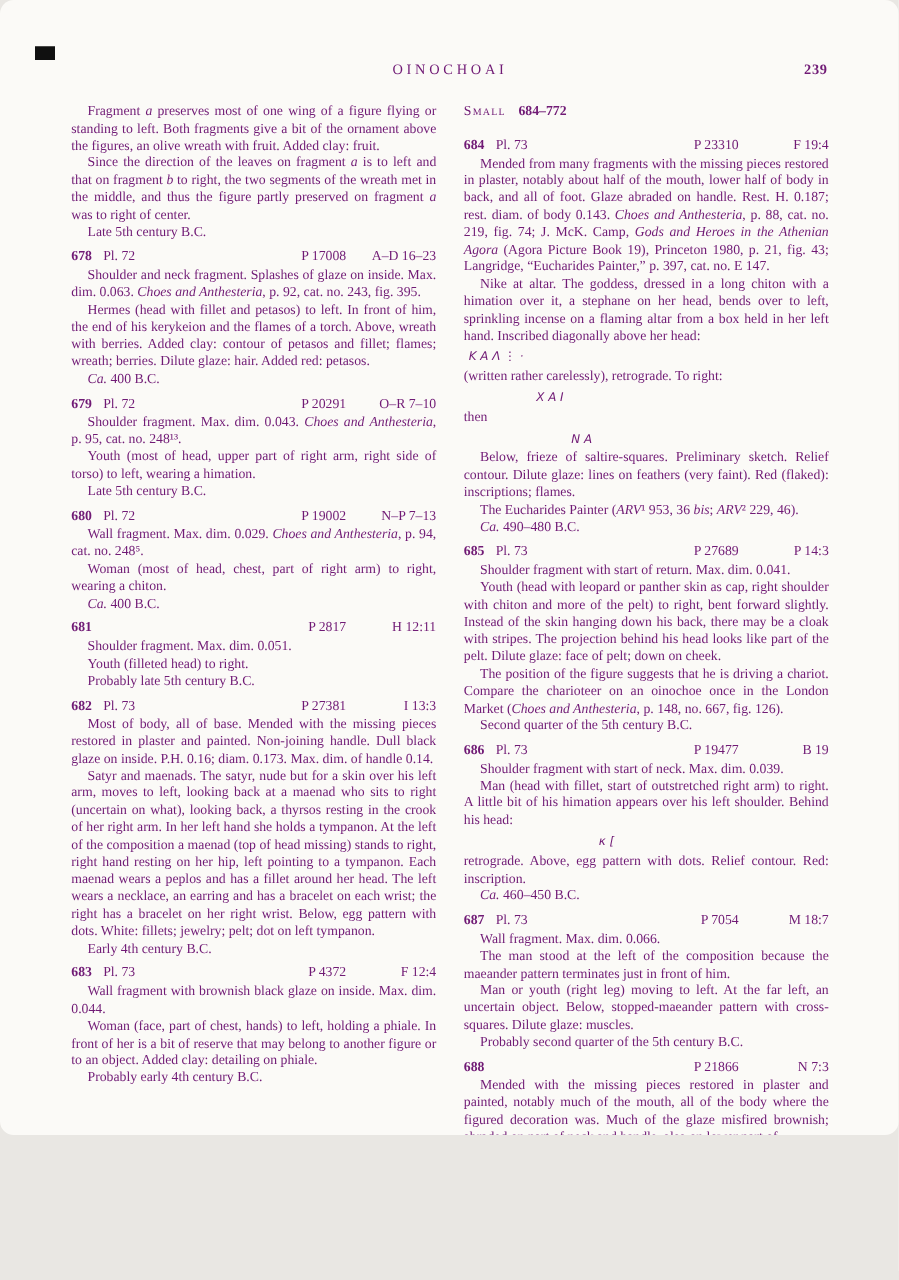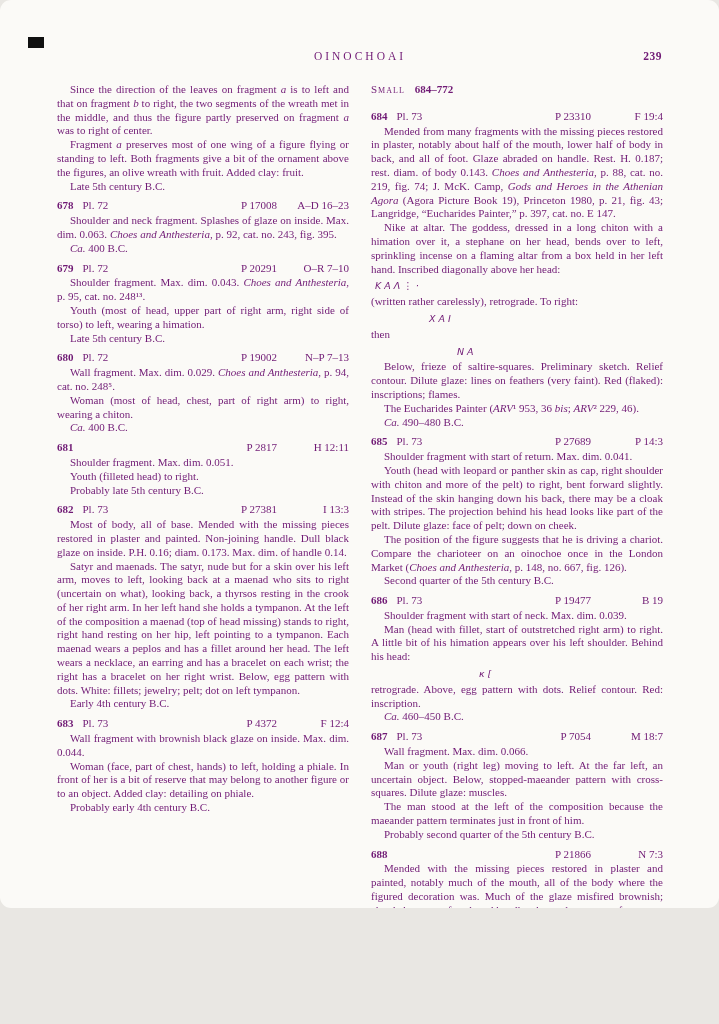--- a/index.html
+++ b/index.html
@@ -55,30 +55,31 @@
 <div class="page">
   <div class="reg-mark reg-top"></div>
   <div class="reg-mark reg-bottom"></div>
 
   <div class="page-header">
     <div class="running-title">OINOCHOAI</div>
     <div class="page-num">239</div>
   </div>
 
   <div class="col col-left">
+      <p class="ind">Fragment <i>a</i> preserves most of one wing of a figure flying or standing to left. Both fragments give a bit of the ornament above the figures, an olive wreath with fruit. Added clay: fruit.</p>
       <p class="ind">Since the direction of the leaves on fragment <i>a</i> is to left and that on fragment <i>b</i> to right, the two segments of the wreath met in the middle, and thus the figure partly preserved on fragment <i>a</i> was to right of center.</p>
-      <p class="ind">Fragment <i>a</i> preserves most of one wing of a figure flying or standing to left. Both fragments give a bit of the ornament above the figures, an olive wreath with fruit. Added clay: fruit.</p>
       <p class="ind">Late 5th century B.C.</p>
       <div class="entry-head">
         <span class="entry-num">678</span>
         <span class="entry-plate">Pl. 72</span>
         <span class="entry-inv">P 17008</span>
         <span class="entry-grid">A–D 16–23</span>
       </div>
       <p class="ind">Shoulder and neck fragment. Splashes of glaze on inside. Max. dim. 0.063. <i>Choes and Anthesteria</i>, p. 92, cat. no. 243, fig. 395.</p>
+      <p class="ind">Hermes (head with fillet and petasos) to left. In front of him, the end of his kerykeion and the flames of a torch. Above, wreath with berries. Added clay: contour of petasos and fillet; flames; wreath; berries. Dilute glaze: hair. Added red: petasos.</p>
       <p class="ind"><i>Ca.</i> 400 B.C.</p>
       <div class="entry-head">
         <span class="entry-num">679</span>
         <span class="entry-plate">Pl. 72</span>
         <span class="entry-inv">P 20291</span>
         <span class="entry-grid">O–R 7–10</span>
       </div>
       <p class="ind">Shoulder fragment. Max. dim. 0.043. <i>Choes and Anthesteria</i>, p. 95, cat. no. 248¹³.</p>
       <p class="ind">Youth (most of head, upper part of right arm, right side of torso) to left, wearing a himation.</p>
       <p class="ind">Late 5th century B.C.</p>
@@ -160,22 +161,22 @@
       <div class="greek" style="padding-left: 108px;">κ[</div>
       <p class="flush">retrograde. Above, egg pattern with dots. Relief contour. Red: inscription.</p>
       <p class="ind"><i>Ca.</i> 460–450 B.C.</p>
       <div class="entry-head">
         <span class="entry-num">687</span>
         <span class="entry-plate">Pl. 73</span>
         <span class="entry-inv">P 7054</span>
         <span class="entry-grid">M 18:7</span>
       </div>
       <p class="ind">Wall fragment. Max. dim. 0.066.</p>
+      <p class="ind">The man stood at the left of the composition because the maeander pattern terminates just in front of him.</p>
       <p class="ind">Man or youth (right leg) moving to left. At the far left, an uncertain object. Below, stopped-maeander pattern with cross-squares. Dilute glaze: muscles.</p>
-      <p class="ind">The man stood at the left of the composition because the maeander pattern terminates just in front of him.</p>
       <p class="ind">Probably second quarter of the 5th century B.C.</p>
       <div class="entry-head">
         <span class="entry-num">688</span>
         <span class="entry-inv">P 21866</span>
         <span class="entry-grid">N 7:3</span>
       </div>
       <p class="ind">Mended with the missing pieces restored in plaster and painted, notably much of the mouth, all of the body where the figured decoration was. Much of the glaze misfired brownish; abraded on part of neck and handle, also on lower part of</p>
     </div>
 </div>
 

